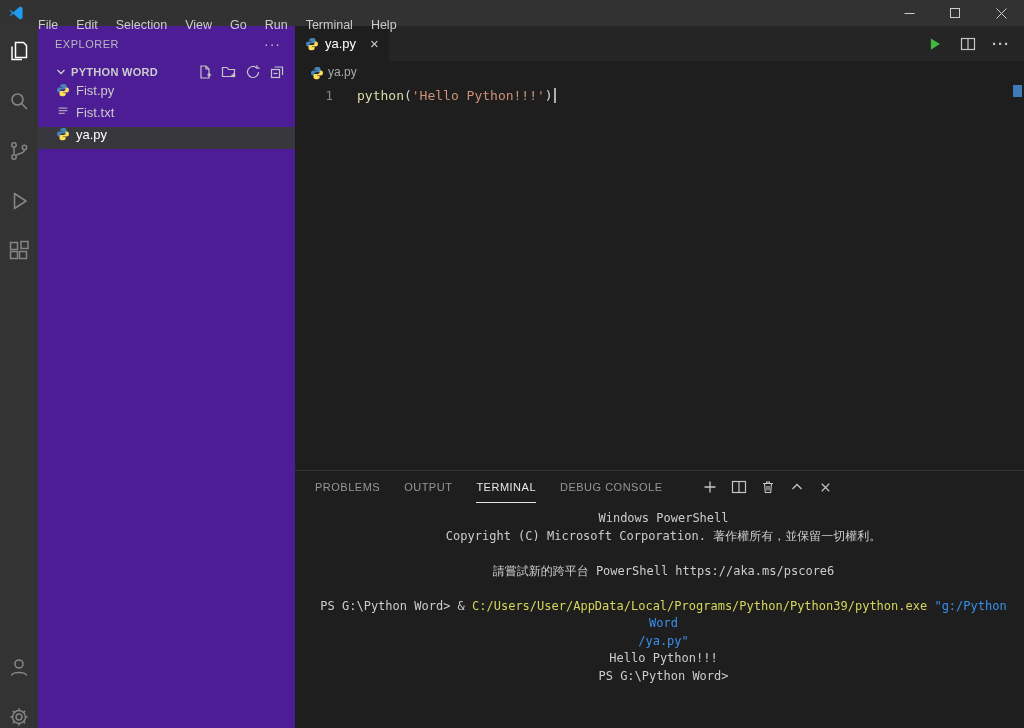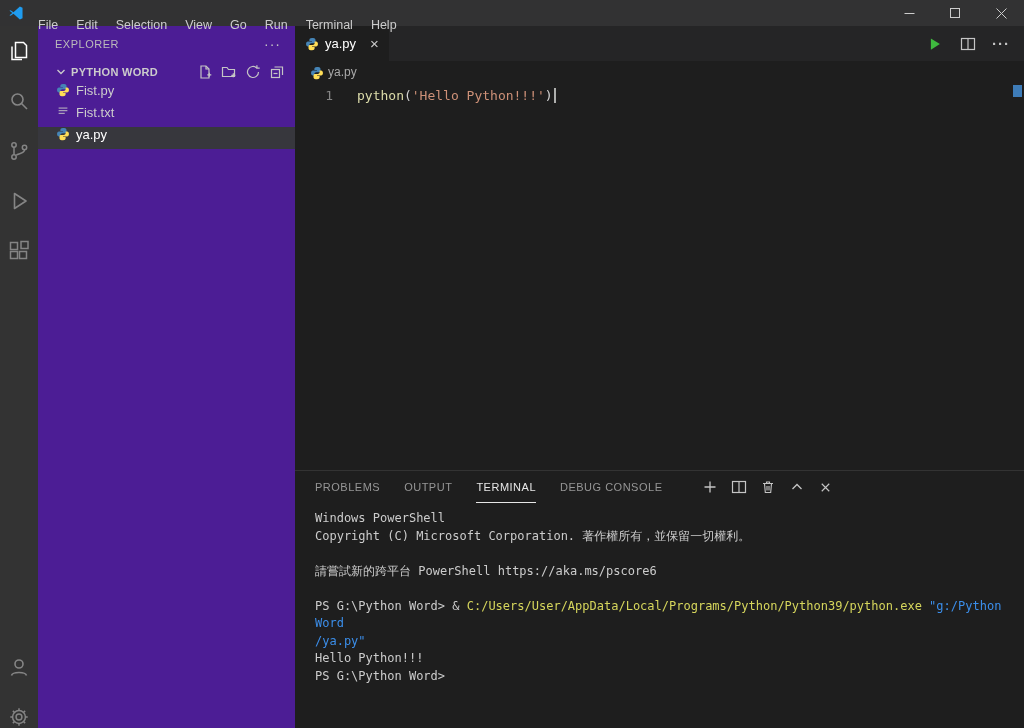--- a/index.html
+++ b/index.html
@@ -59,21 +59,21 @@
   .code-area { flex:1; position:relative; font-family:"DejaVu Sans Mono", monospace; font-size:13px; overflow:hidden; }
   .code-line { display:flex; align-items:center; height:19px; margin-top:3px; }
   .line-number { width:62px; text-align:right; padding-right:24px; color:#858585; flex-shrink:0; }
   .tok-fn { color:var(--code-fn,#dcdcaa); }
   .tok-p { color:#d4d4d4; }
   .tok-str { color:var(--code-str,#ce9178); }
   .cursor { display:inline-block; width:2px; height:15px; background:#aeafad; margin-left:1px; vertical-align:text-bottom; }
   .overview-marker { position:absolute; top:2px; right:2px; width:9px; height:12px; background:var(--marker,#3e7cb8); }
 
   
-  .panel { height:258px; border-top:1px solid #333333; display:flex; flex-direction:column; background:#1e1e1e; }
+  .panel { height:258px; border-top:1px solid #333333; display:flex; flex-direction:column; background:#1e1e1e;text-align:center; }
   .panel-header { height:32px; display:flex; align-items:center; padding:0 12px 0 20px; flex-shrink:0; }
   .panel-tab { margin-right:24px; font-size:11px; color:#969696; letter-spacing:0.5px; height:100%; display:flex; align-items:center; border-bottom:1px solid transparent; cursor:pointer; padding-top:1px; }
   .panel-tab.active { color:#e7e7e7; border-bottom-color:#e7e7e7; }
   .shell-select { margin-left:auto; width:218px; height:24px; background:#3c3c3c; color:#f0f0f0; font-size:12px; display:flex; align-items:center; justify-content:space-between; padding:0 6px 0 9px; cursor:pointer; }
   .panel-actions { display:flex; gap:13px; margin-left:16px; color:#c5c5c5; align-items:center; }
   .panel-actions span { cursor:pointer; }
   .terminal { flex:1; padding:7px 12px 0 20px; font-family:"DejaVu Sans Mono", monospace; font-size:12px; line-height:17.5px; white-space:pre-wrap; overflow:hidden; }
   .c-fg  { color:var(--term-fg,#cccccc); }
   .c-cmd { color:var(--term-cmd,#d6d65c); }
   .c-str { color:var(--term-str,#3b8eea); }

